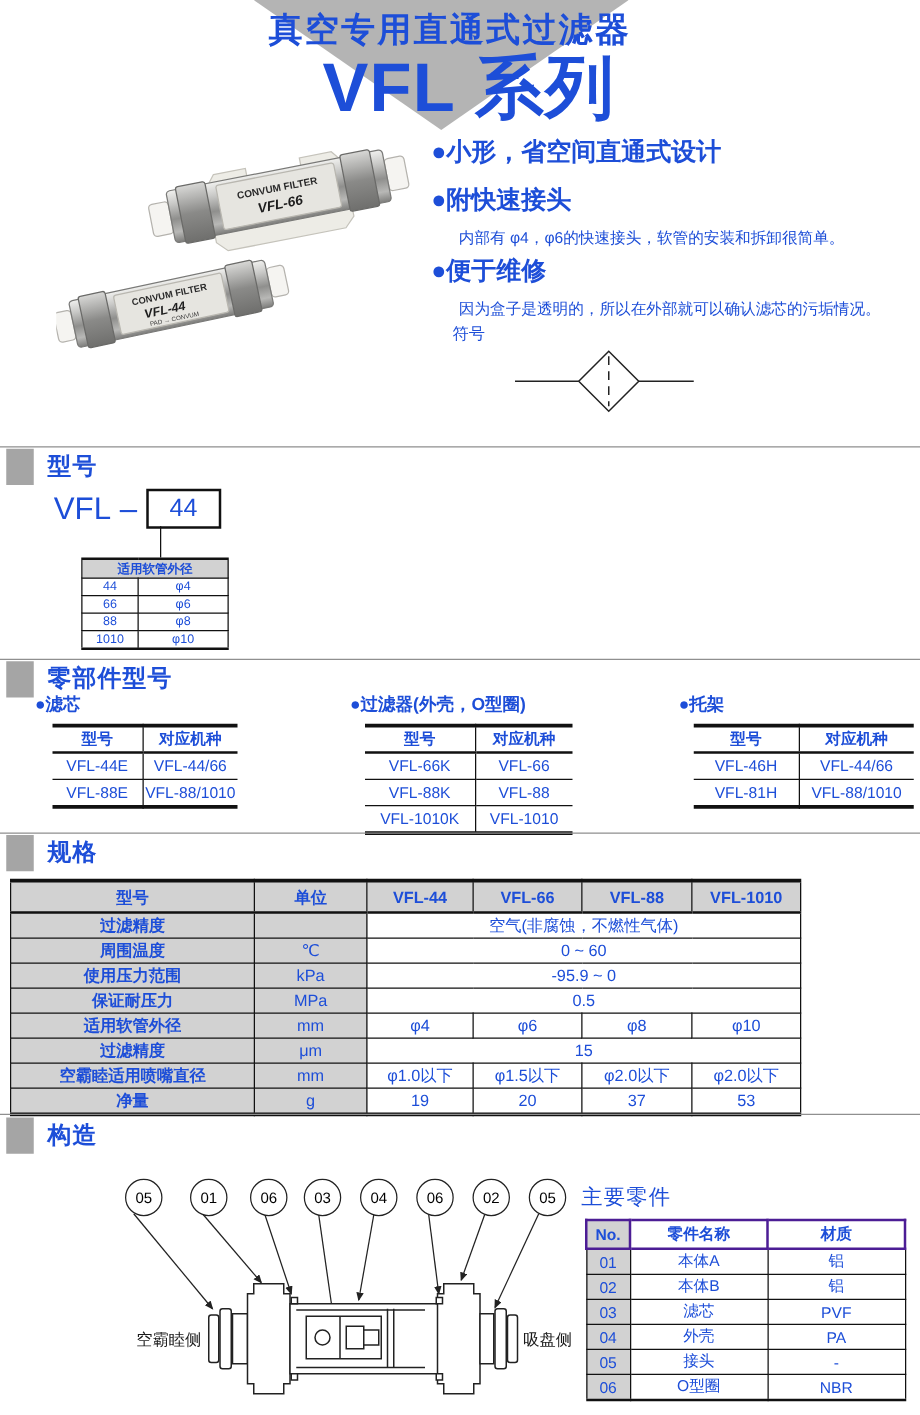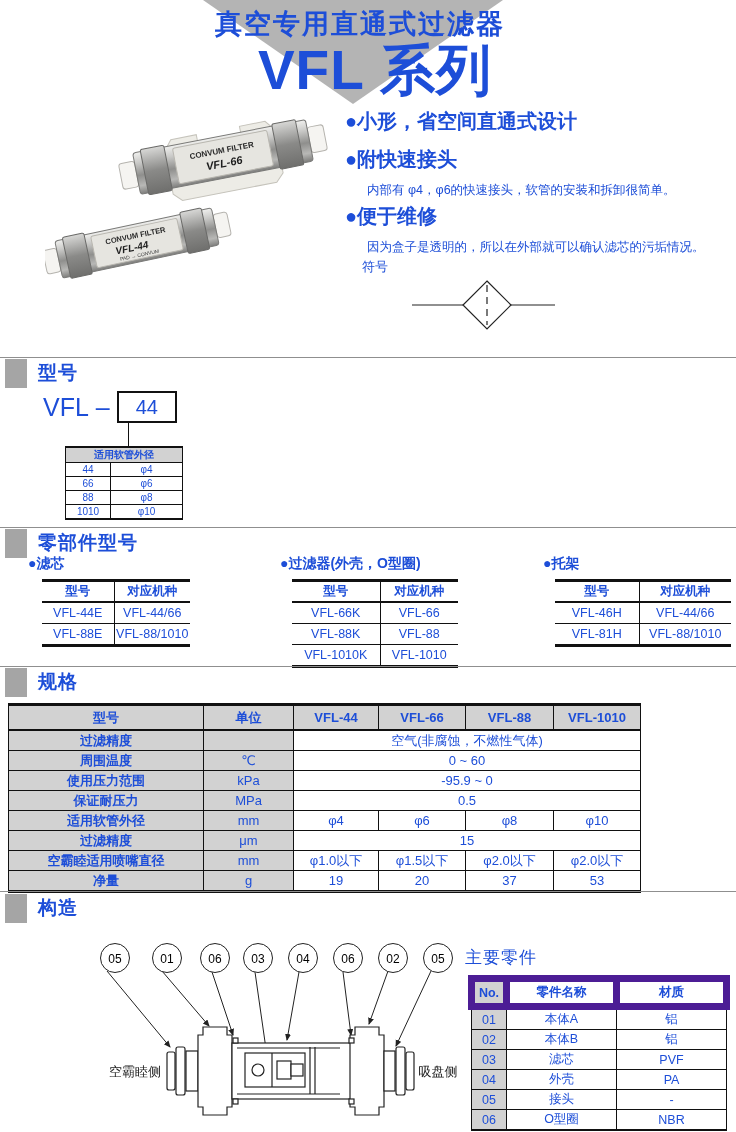--- a/index.html
+++ b/index.html
@@ -39,21 +39,21 @@
   #spec-table{left:8px;top:703px;width:632px;border-collapse:collapse;table-layout:fixed;font-size:13px;
               border-top:3px solid #111;border-bottom:3px solid #111;border-left:1.5px solid #111;border-right:1.5px solid #111;}
   #spec-table th{background:#d2d2d2;font-weight:bold;height:23px;border:1px solid #111;border-bottom:2px solid #111;padding:0;}
   #spec-table td{height:19px;text-align:center;border:1px solid #111;padding:0;}
   #spec-table td.lab{background:#d2d2d2;font-weight:bold;}
   #spec-table td.unit{background:#d2d2d2;}
   
   #parts-title{left:465px;top:946px;font-size:17px;font-weight:normal;letter-spacing:1px;}
   #main-parts{left:468px;top:975px;border-collapse:collapse;table-layout:fixed;font-size:12.5px;
               border:1.5px solid #111;border-bottom:2.5px solid #111;}
-  #main-parts th{height:21px;border:7px solid #4c1d95;padding:0;font-weight:bold;}
+  #main-parts th{height:21px;border:2px solid #4c1d95;padding:0;font-weight:bold;}
   #main-parts td{height:19px;border:1px solid #111;padding:0;text-align:center;}
   #main-parts .no{background:#d2d2d2;}
   svg text{font-family:"Liberation Sans","DejaVu Sans",sans-serif;}
 </style>
 </head>
 <body>
 
 <div id="page">
 
   <div id="diamond" class="abs"></div>

